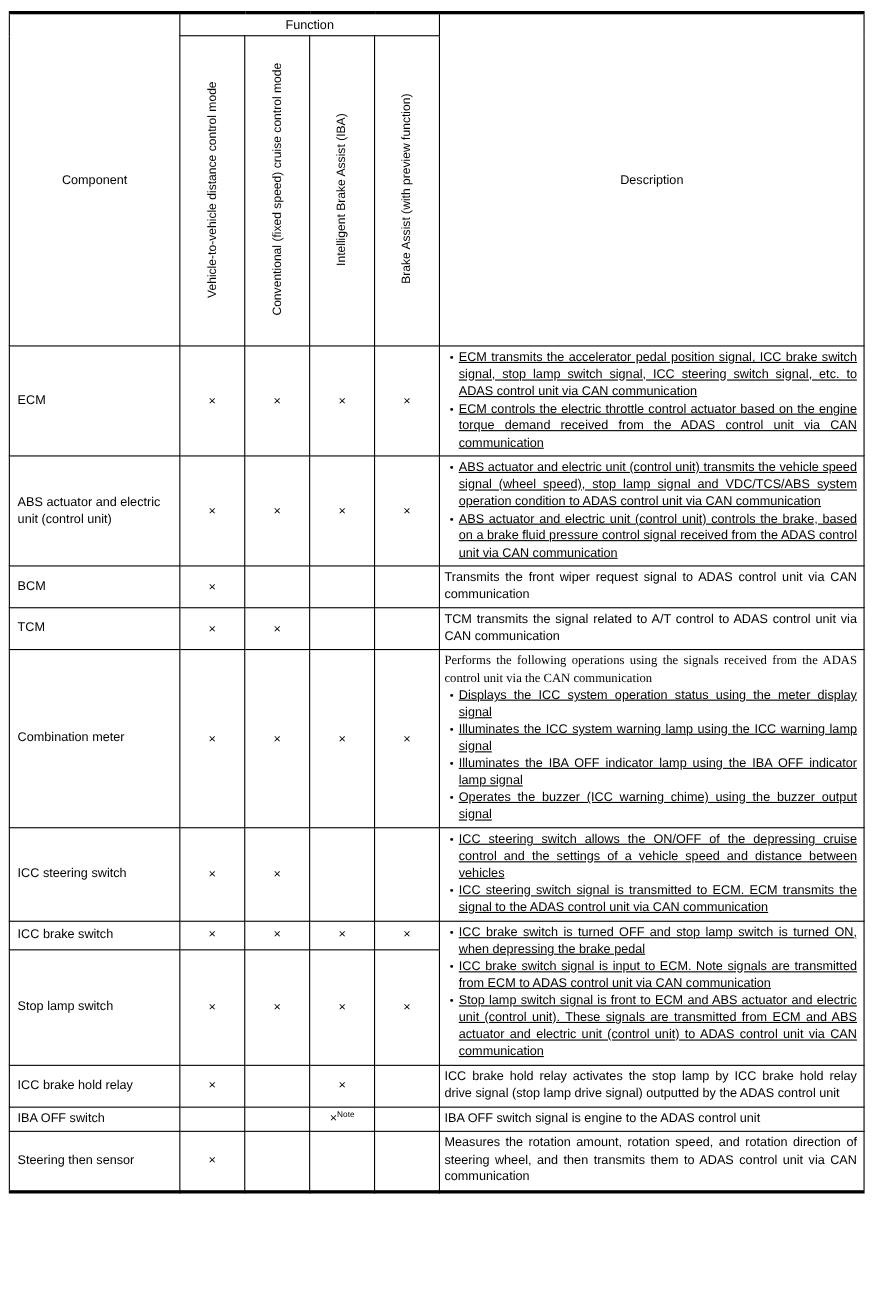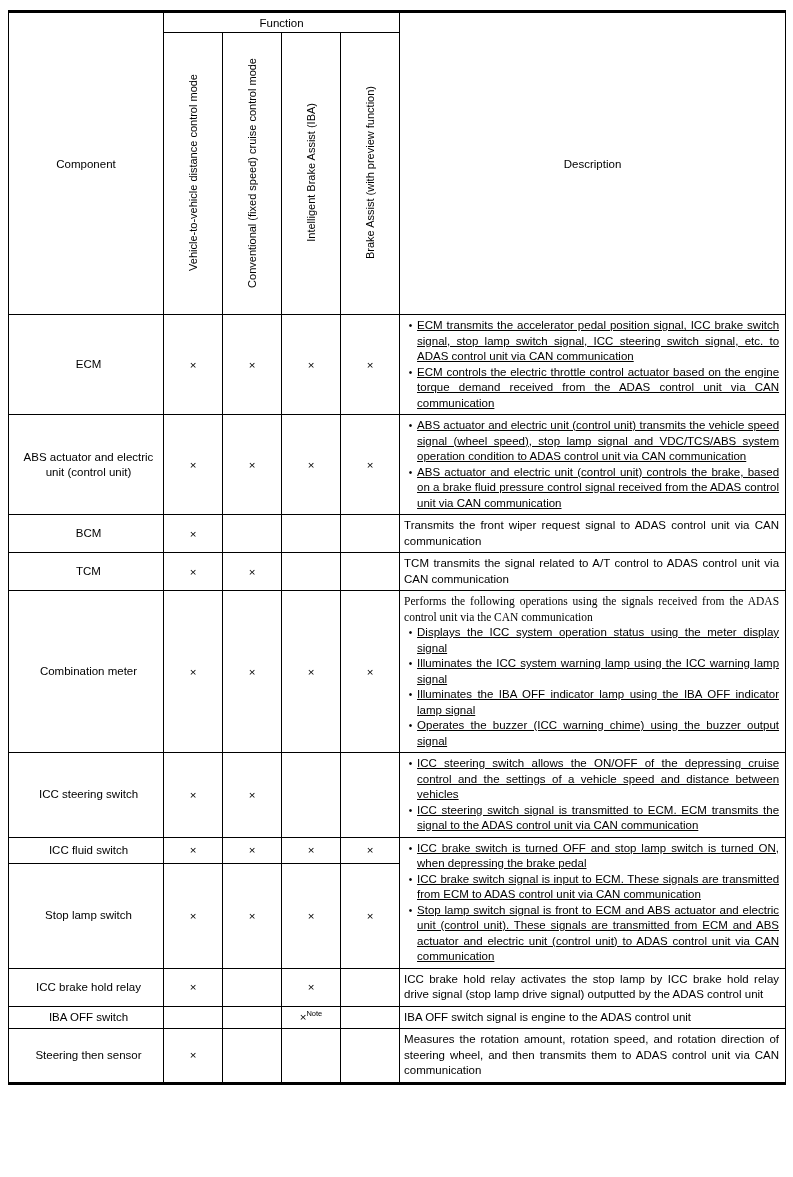--- a/index.html
+++ b/index.html
@@ -38,21 +38,21 @@
   .vtext {
     display: inline-block;
     writing-mode: vertical-rl;
     transform: rotate(180deg);
     white-space: nowrap;
     font-size: 11px;
     line-height: 1.1;
   }
   td.comp {
     padding: 3px 2px 3px 7px;
-    text-align: center;
+    text-align: left;
     line-height: 1.3;
   }
   td.mark {
     text-align: center;
     font-size: 11.5px;
     padding: 2px 0;
   }
   td.mark sup {
     font-size: 7.5px;
     vertical-align: super;
@@ -198,33 +198,33 @@
               <span class="bmark">•</span>
               <span class="btext">ICC steering switch allows the ON/OFF of the depressing cruise control and the settings of a vehicle speed and distance between vehicles</span>
             </div>
             <div class="bullet">
               <span class="bmark">•</span>
               <span class="btext">ICC steering switch signal is transmitted to ECM. ECM transmits the signal to the ADAS control unit via CAN communication</span>
             </div>
           </td>
         </tr>
         <tr>
-          <td class="comp">ICC fluid switch</td>
+          <td class="comp">ICC brake switch</td>
           <td class="mark">×</td>
           <td class="mark">×</td>
           <td class="mark">×</td>
           <td class="mark">×</td>
           <td class="desc" rowspan="2">
             <div class="bullet">
               <span class="bmark">•</span>
               <span class="btext">ICC brake switch is turned OFF and stop lamp switch is turned ON, when depressing the brake pedal</span>
             </div>
             <div class="bullet">
               <span class="bmark">•</span>
-              <span class="btext">ICC brake switch signal is input to ECM. These signals are transmitted from ECM to ADAS control unit via CAN communication</span>
+              <span class="btext">ICC brake switch signal is input to ECM. Note signals are transmitted from ECM to ADAS control unit via CAN communication</span>
             </div>
             <div class="bullet">
               <span class="bmark">•</span>
               <span class="btext">Stop lamp switch signal is front to ECM and ABS actuator and electric unit (control unit). These signals are transmitted from ECM and ABS actuator and electric unit (control unit) to ADAS control unit via CAN communication</span>
             </div>
           </td>
         </tr>
         <tr>
           <td class="comp">Stop lamp switch</td>
           <td class="mark">×</td>

